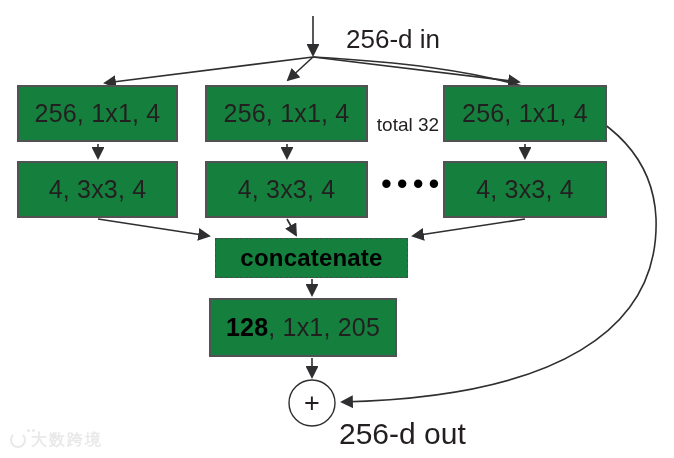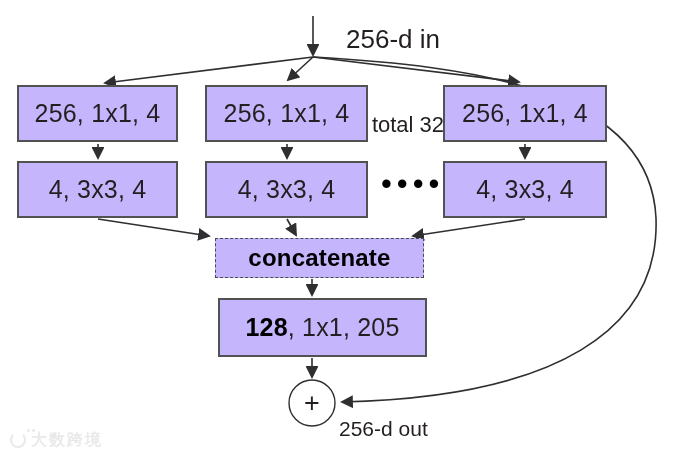--- a/index.html
+++ b/index.html
@@ -15,32 +15,32 @@
   svg.wires{position:absolute; left:0; top:0; z-index:1;}
   .wire{stroke:var(--line); stroke-width:1.6; fill:none;}
   #ah path{fill:var(--line); stroke:none;}
   .plus-circle{stroke:var(--line); stroke-width:1.4; fill:#fff;}
   .plus-text{
     font-family:"Liberation Sans", sans-serif; font-size:27px; font-weight:400;
     fill:var(--text); text-anchor:middle;
   }
   .box{
     position:absolute; z-index:2; box-sizing:border-box;
-    border:2px solid var(--box-border); background:#c4b5fd;
+    border:2px solid var(--box-border); background:#15803d;
     display:flex; align-items:center; justify-content:center;
     font-size:25px; letter-spacing:0.2px; white-space:nowrap;
   }
   .box.dashed{
     border:1.5px dashed #4a4a4c; font-weight:bold; font-size:24px; color:#000;
   }
   .box.bottleneck b{font-weight:bold; color:#000;}
   .lbl{position:absolute; z-index:2; white-space:nowrap;}
   .lbl-in{left:346px; top:24px; font-size:26px;}
-  .lbl-out{left:339px; top:417px; font-size:21px;}
-  .lbl-paths{left:366px; top:113px; width:84px; font-size:22px; line-height:24px; text-align:center; white-space:normal;}
+  .lbl-out{left:339px; top:417px; font-size:30px;}
+  .lbl-paths{left:366px; top:113px; width:84px; font-size:19px; line-height:24px; text-align:center; white-space:normal;}
   .lbl-dots{left:381px; top:169px; font-size:31px; letter-spacing:5px; color:#000; line-height:30px;}
   .watermark{
     position:absolute; z-index:3; left:10px; top:430px; height:20px;
     display:flex; align-items:center; gap:5px;
     color:var(--watermark);
   }
   .wm-logo{
     position:relative; display:inline-block; width:12px; height:12px;
     border:2.5px solid var(--watermark); border-radius:50%;
     border-top-color:transparent;
@@ -106,25 +106,25 @@
   </div>
   <div class="box" style="left:205px; top:161px; width:163px; height:57px;">
     <span>4, 3x3, 4</span>
   </div>
   <div class="box" style="left:443px; top:161px; width:164px; height:57px;">
     <span>4, 3x3, 4</span>
   </div>
 
   <div class="lbl lbl-dots">••••</div>
 
-  <div class="box dashed" style="left:215px; top:238px; width:209px; height:40px;">
+  <div class="box dashed" style="left:215px; top:238px; width:193px; height:40px;">
     <span>concatenate</span>
   </div>
 
-  <div class="box bottleneck" style="left:218px; top:298px; width:209px; height:59px;">
+  <div class="box bottleneck" style="left:209px; top:298px; width:188px; height:59px;">
     <b>128</b>
       <span>, 1x1, 205</span>
   </div>
 
   <div class="lbl lbl-out">256-d out</div>
 
   <div class="watermark">
     <span class="wm-logo"></span>
     <span class="wm-text">大数跨境</span>
   </div>

